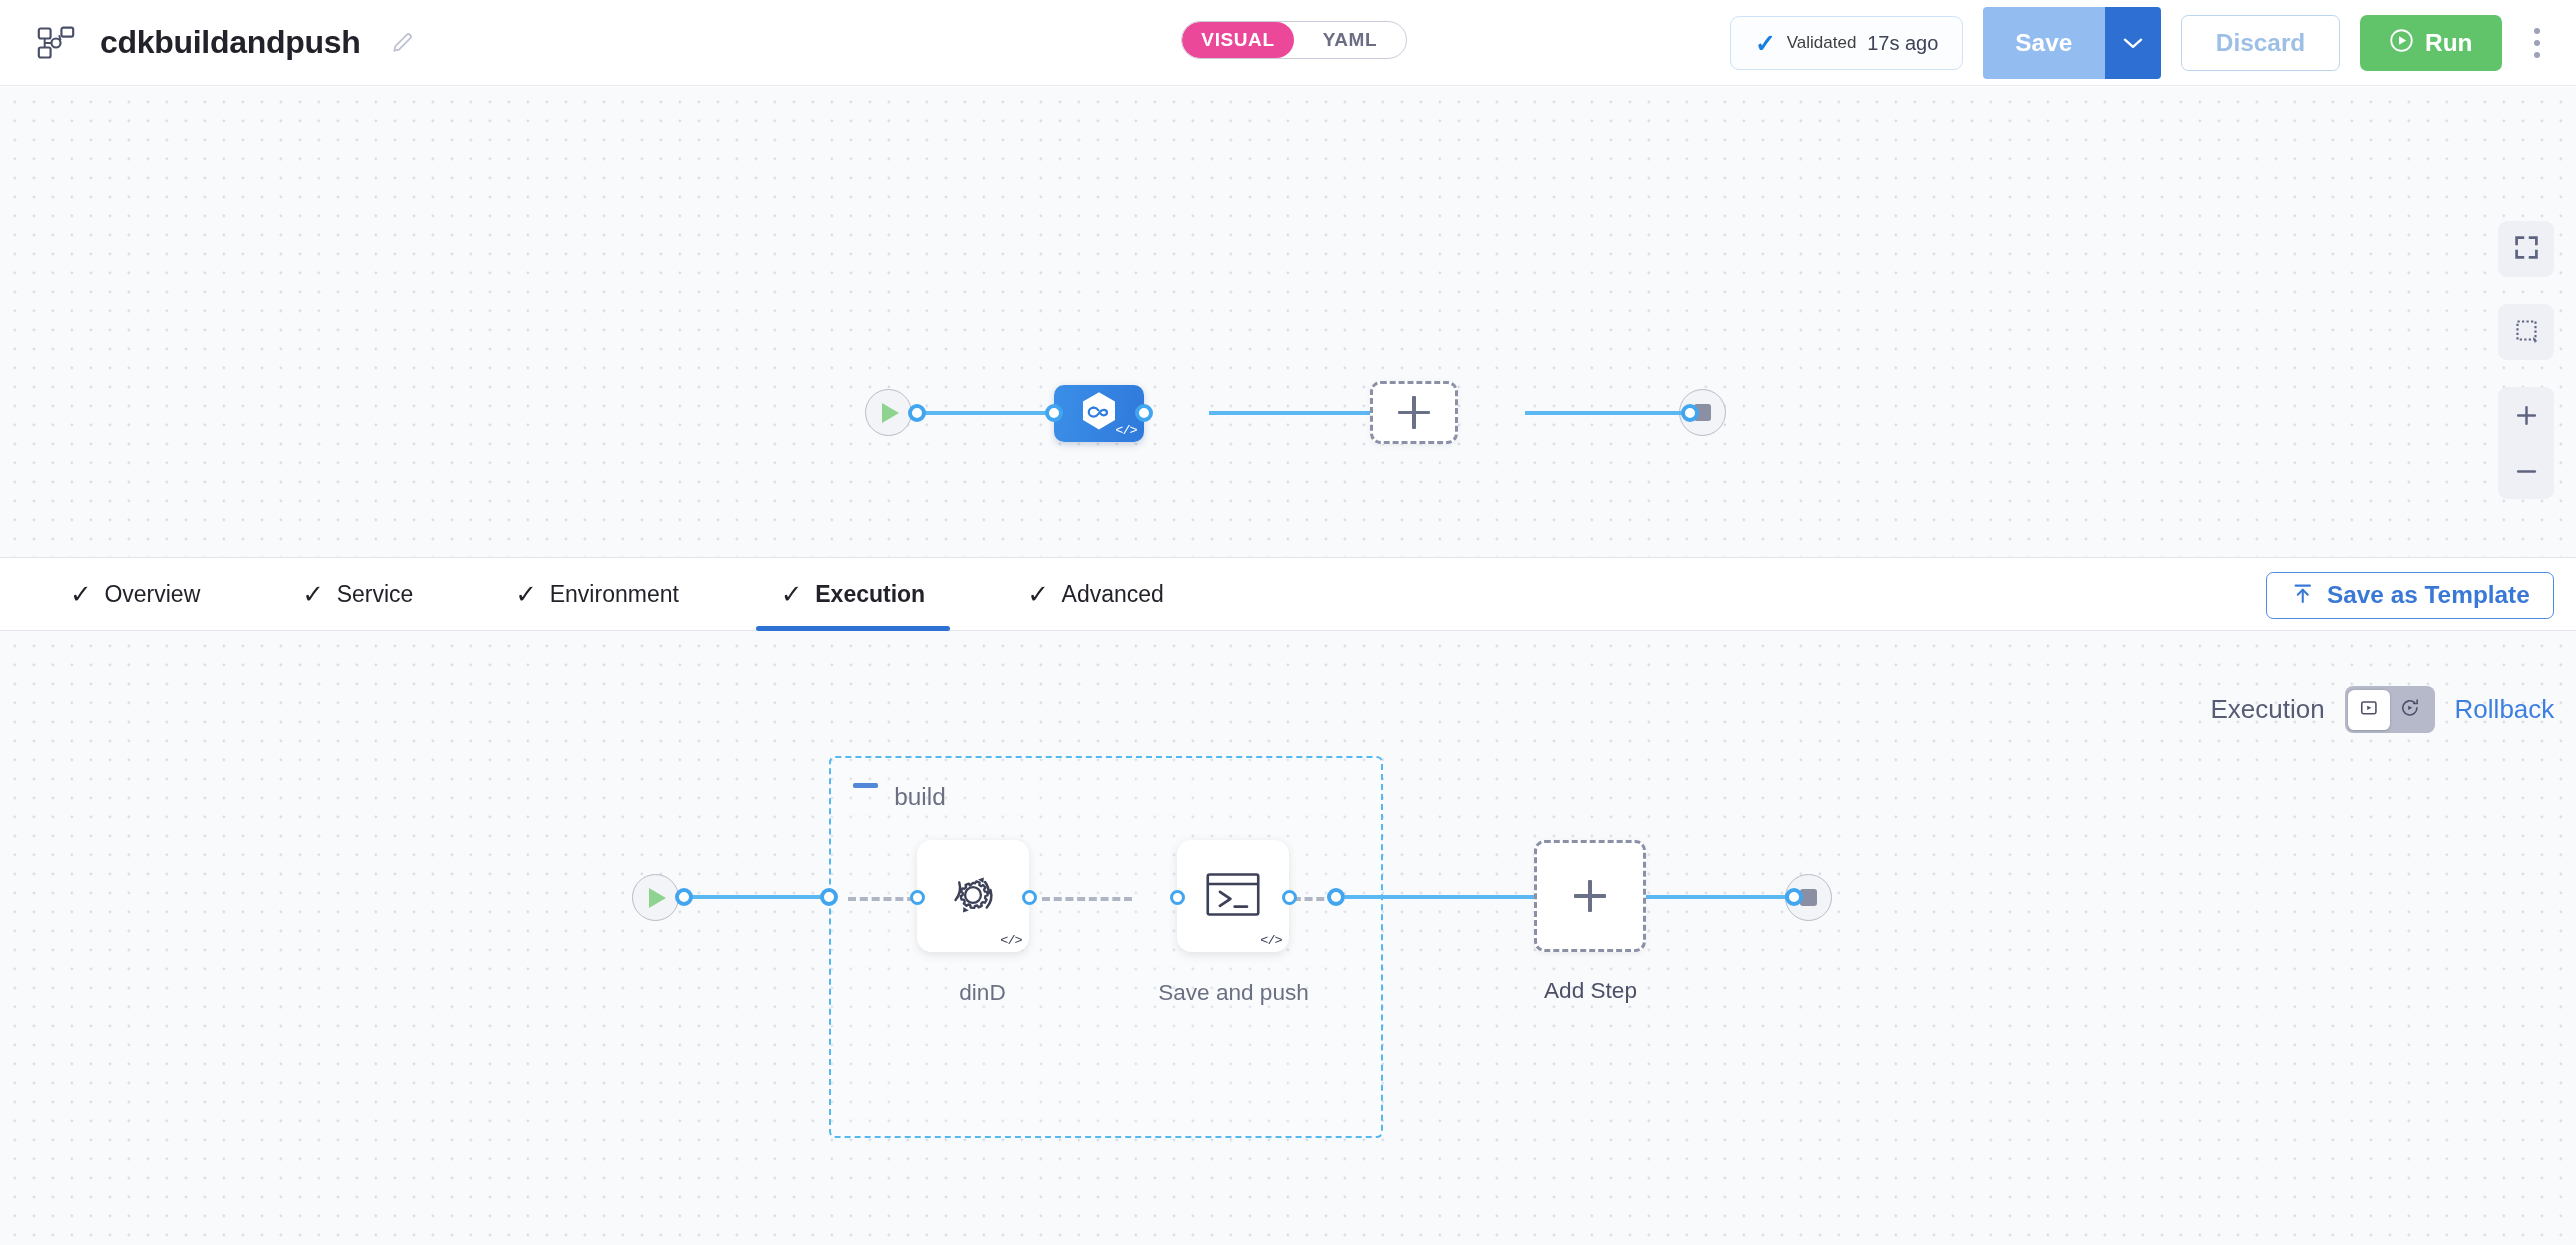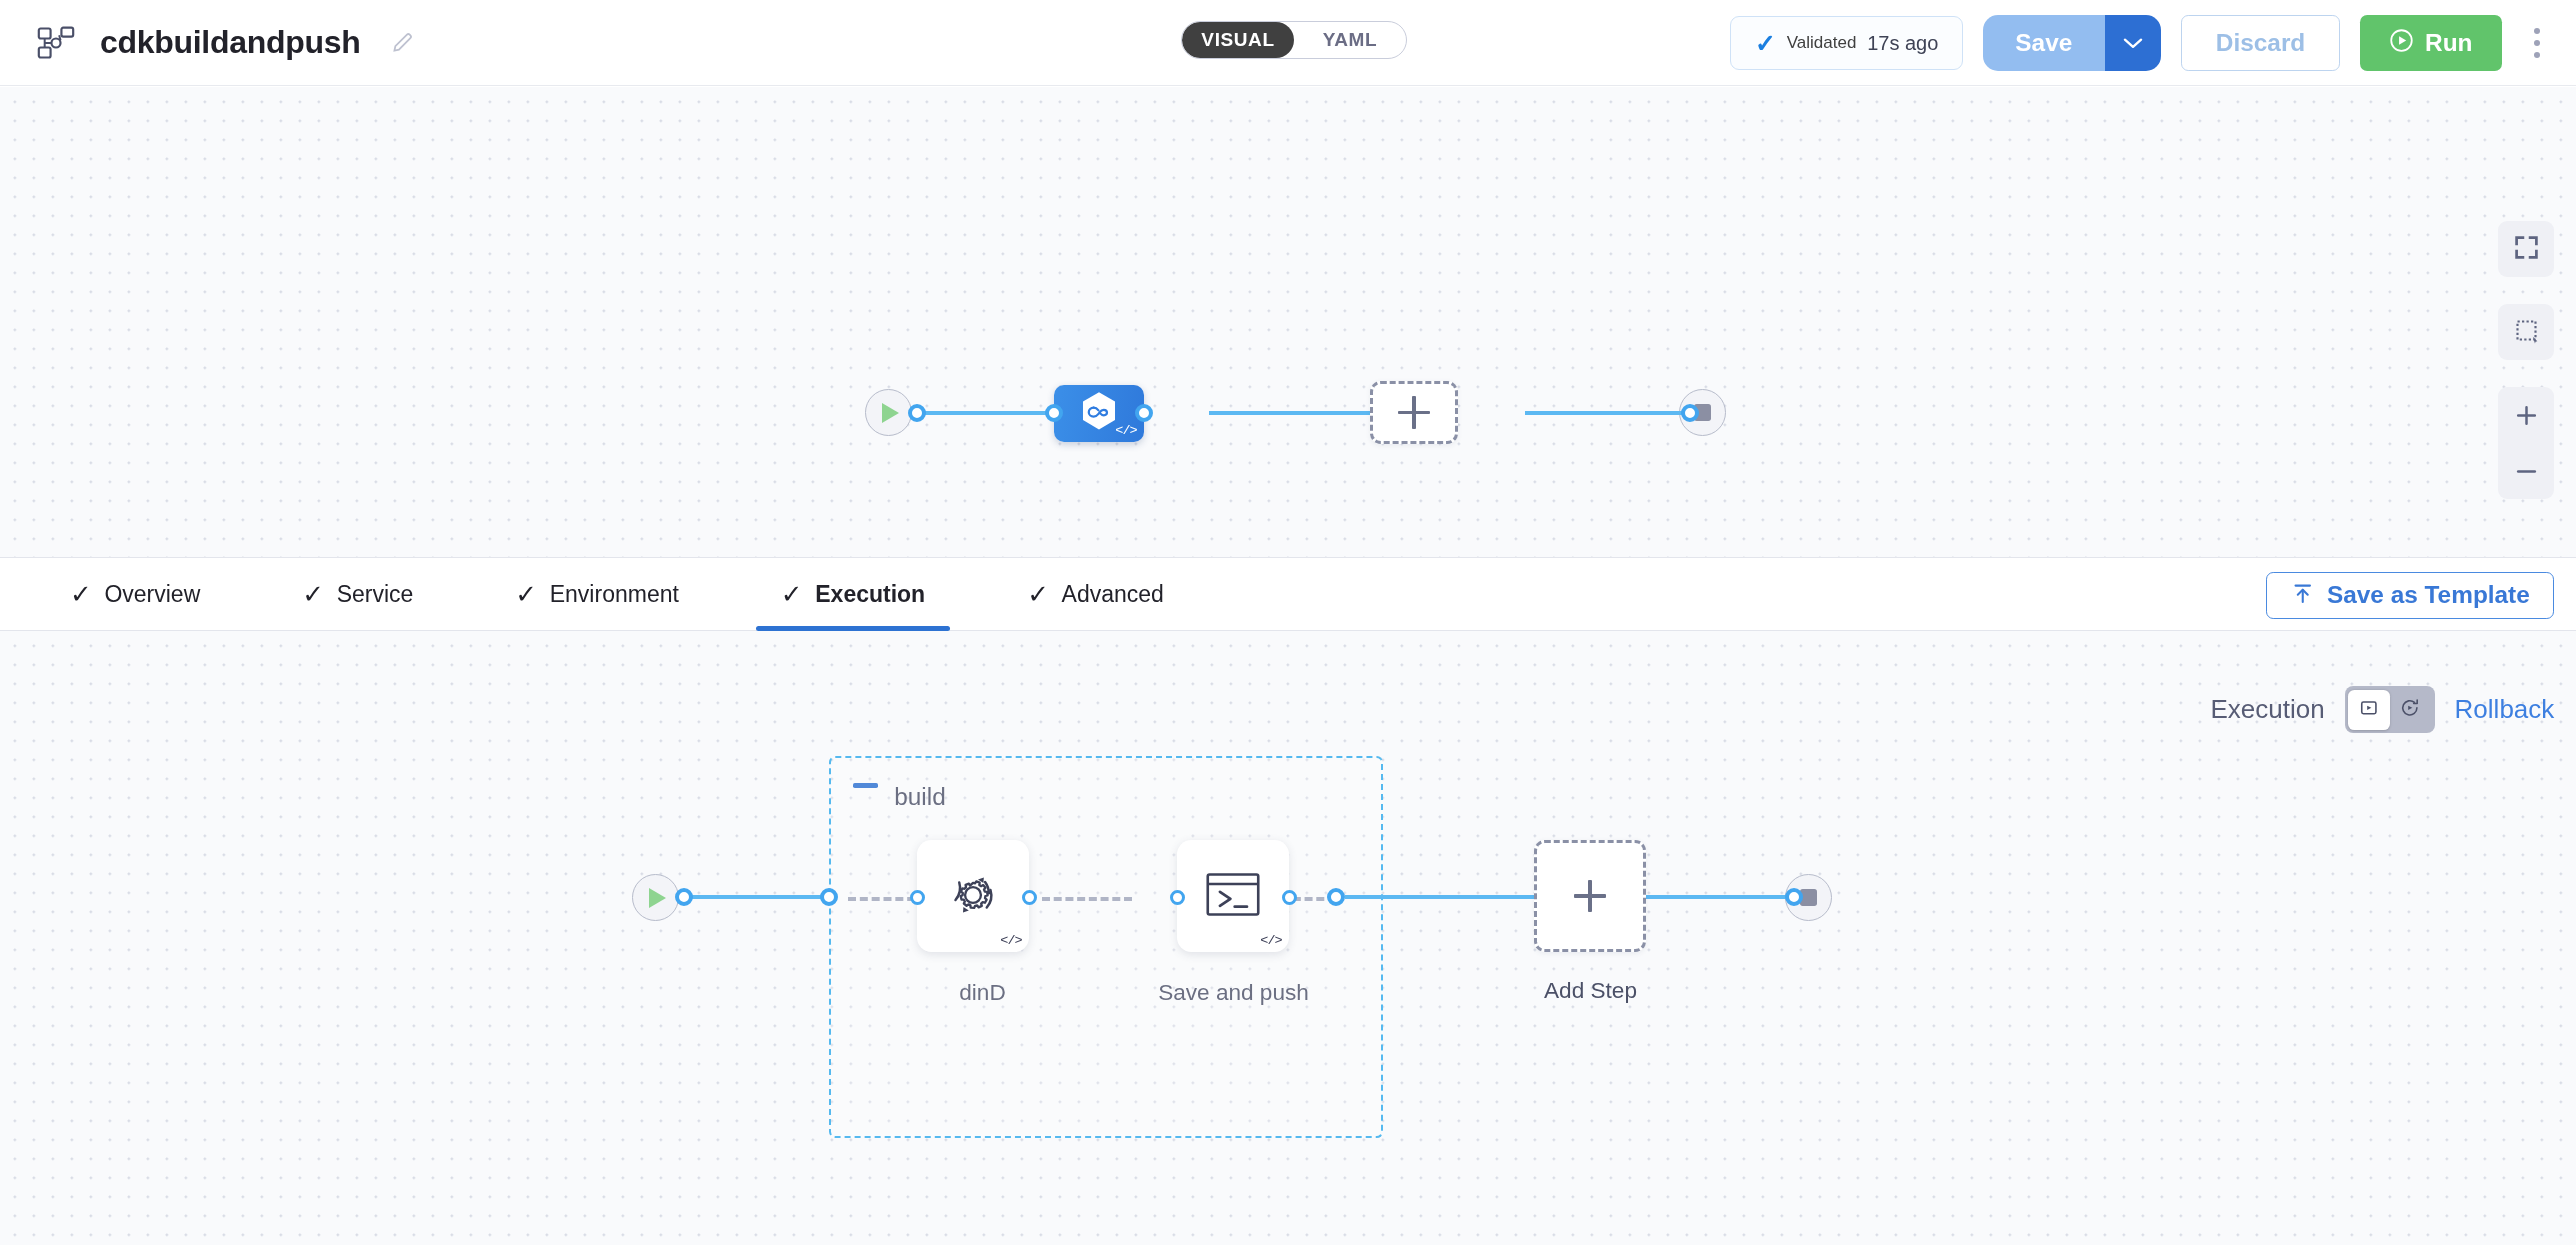--- a/index.html
+++ b/index.html
@@ -32,37 +32,37 @@
     border: 0.9px solid #c9cddb; border-radius: 19px;
     background: #ffffff; display: flex; align-items: center;
     overflow: hidden;
   }
   .mode-btn {
     flex: 1; height: 100%; display: flex; align-items: center; justify-content: center;
     font-size: 19px; font-weight: bold; letter-spacing: 0.6px;
     color: #6b6d85; cursor: pointer; user-select: none;
   }
   .mode-btn.active {
-    background: #404040; color: #ffffff; border-radius: 19px;
+    background: #ec4899; color: #ffffff; border-radius: 19px;
   }
 
   .hdr-right {
     position: absolute; right: 23.5px; top: 0; height: 86px;
     display: flex; align-items: center; gap: 20px;
   }
   .validated-chip {
     height: 54px; padding: 0 23.5px;
     border: 0.9px solid #cfe2f7; border-radius: 9px; background: #fbfdff;
     display: flex; align-items: center; gap: 10.8px;
   }
   .validated-chip .vcheck { color: #1b7fe0; font-size: 25px; font-weight: bold; line-height: 1; }
   .validated-chip .vtext { font-size: 17px; font-weight: normal; color: #404040; }
   .validated-chip .vtime { font-size: 20px; color: #3f4356; }
 
-  .save-group { display: flex; height: 56px; border-radius: 15px; overflow: hidden; }
+  .save-group { display: flex; height: 72px; border-radius: 4px; overflow: hidden; }
   .save-main {
     background: #93bdf0; color: #ffffff; font-size: 24.4px; font-weight: bold;
     padding: 0 32.5px; display: flex; align-items: center; cursor: pointer;
   }
   .save-caret {
     background: #2d6fd3; color: #ffffff; width: 56px;
     display: flex; align-items: center; justify-content: center; cursor: pointer;
     font-size: 18px;
   }
   .discard-btn {

